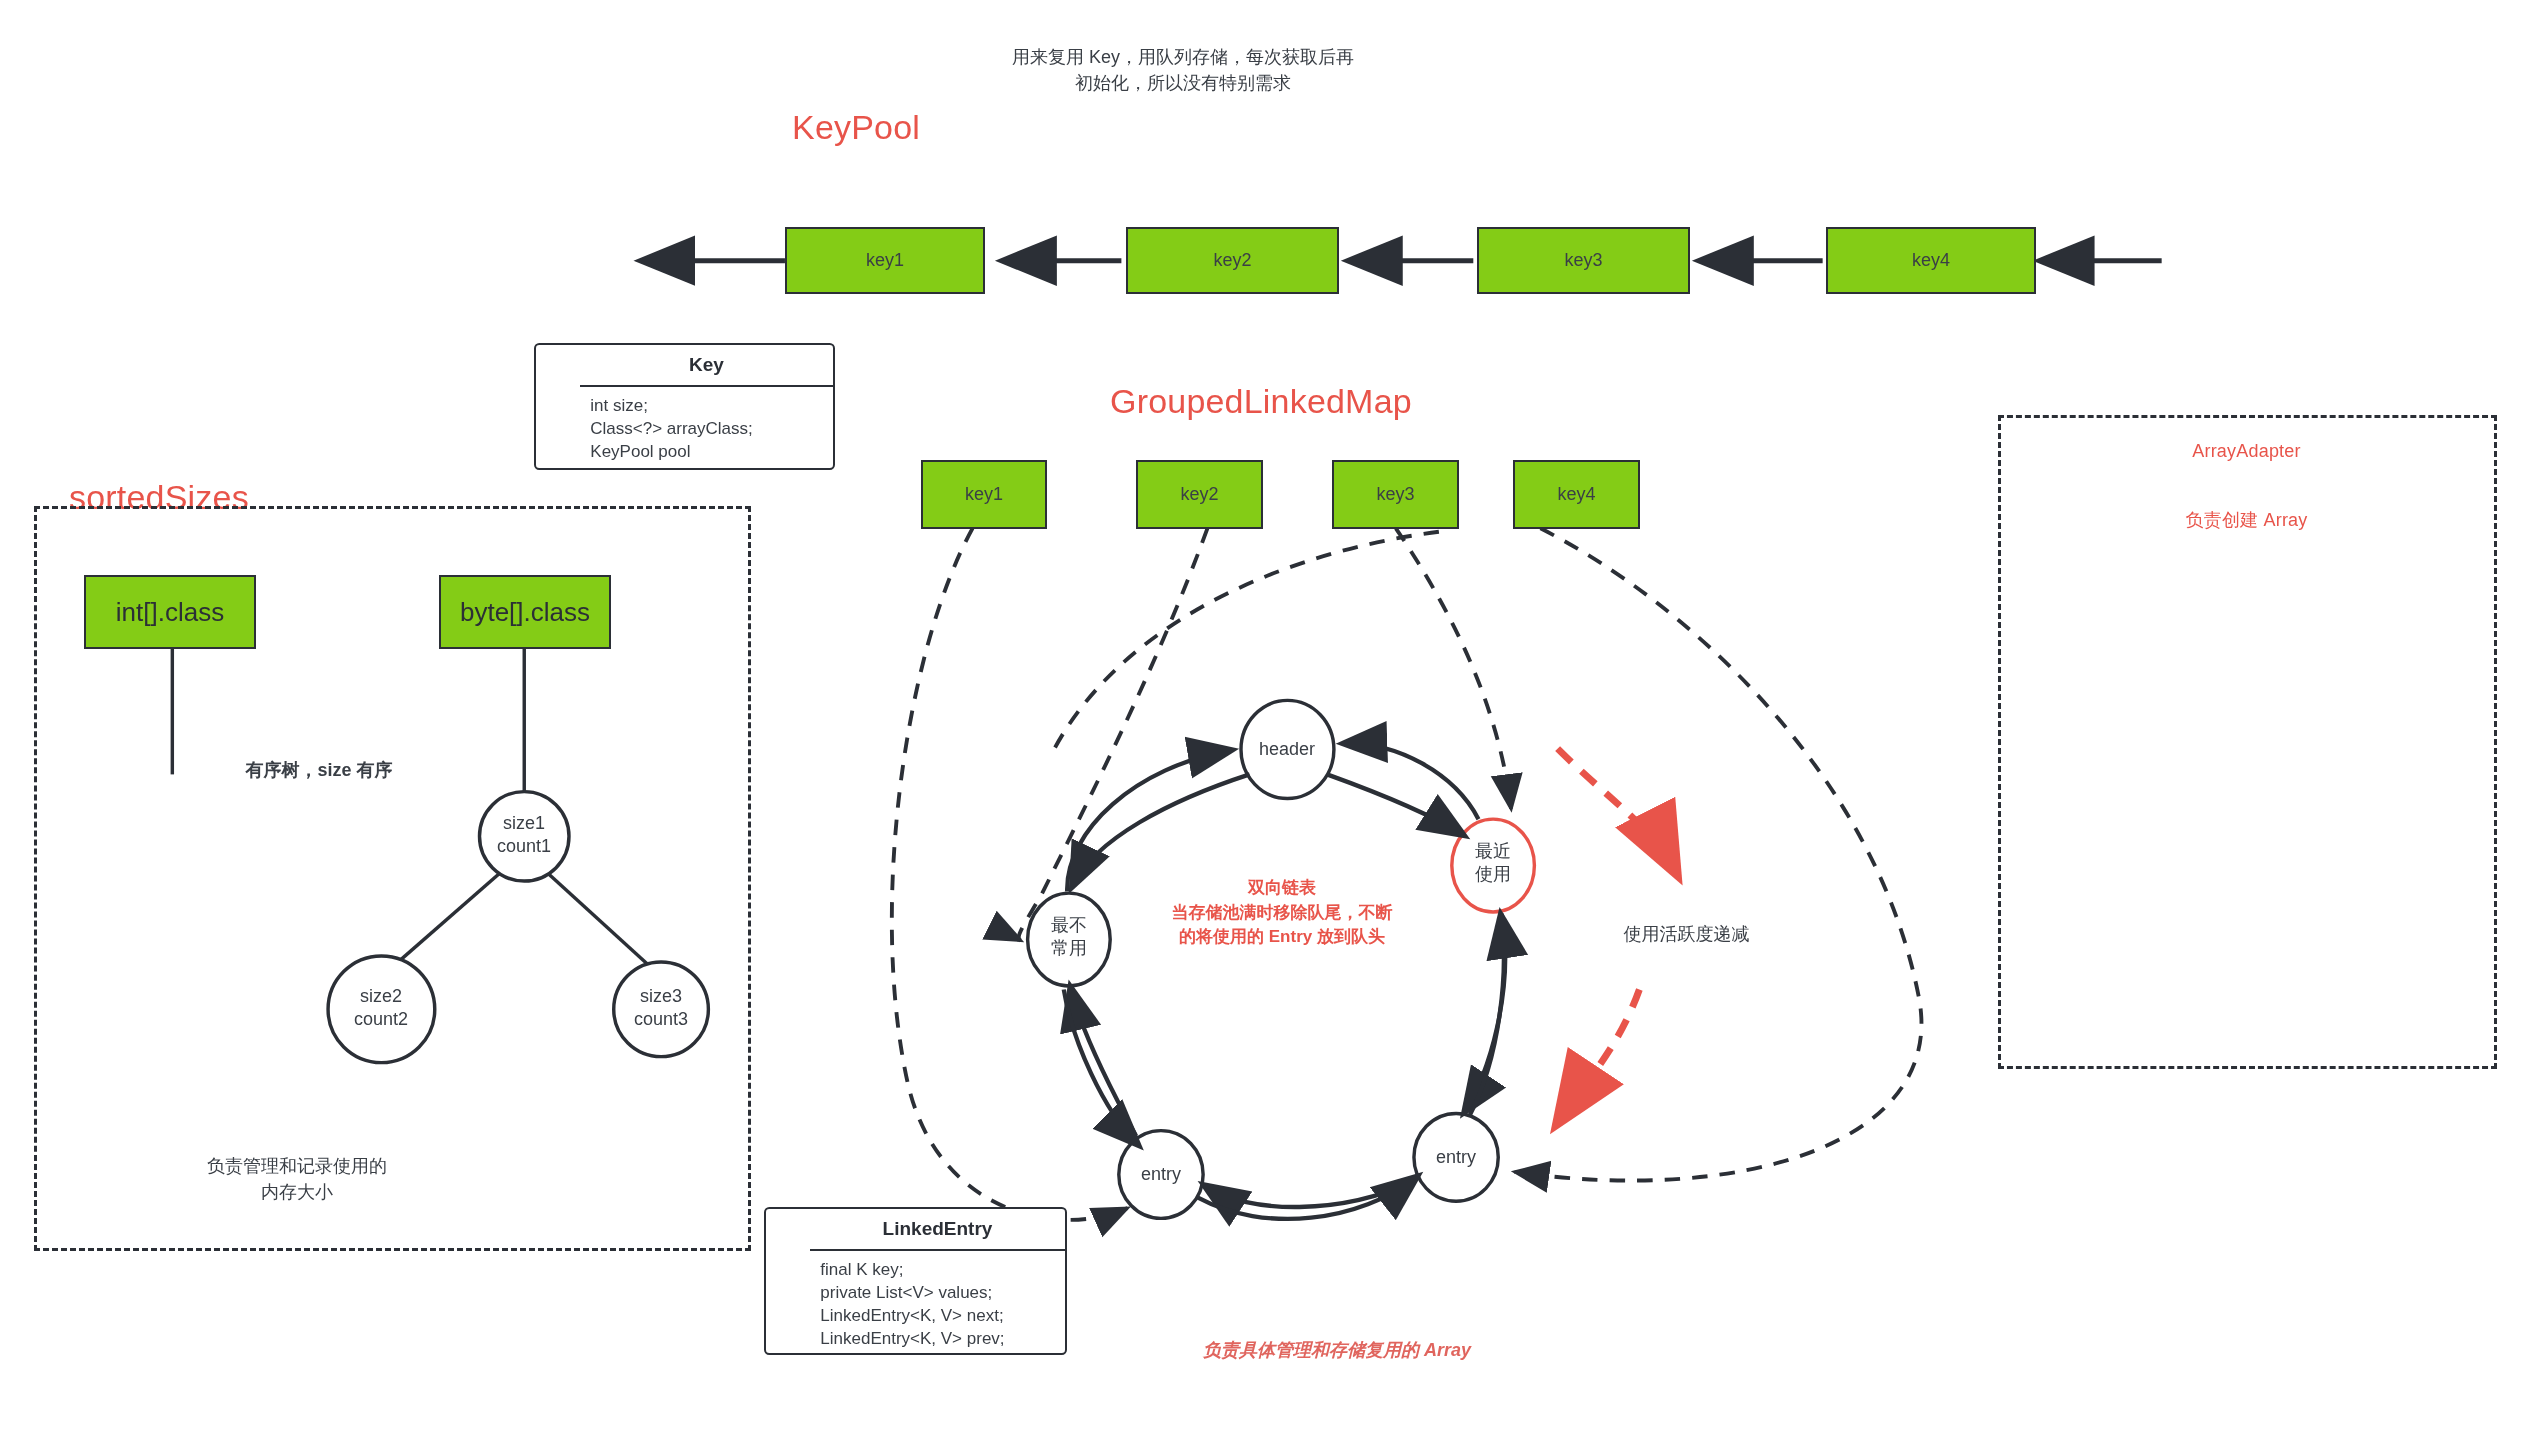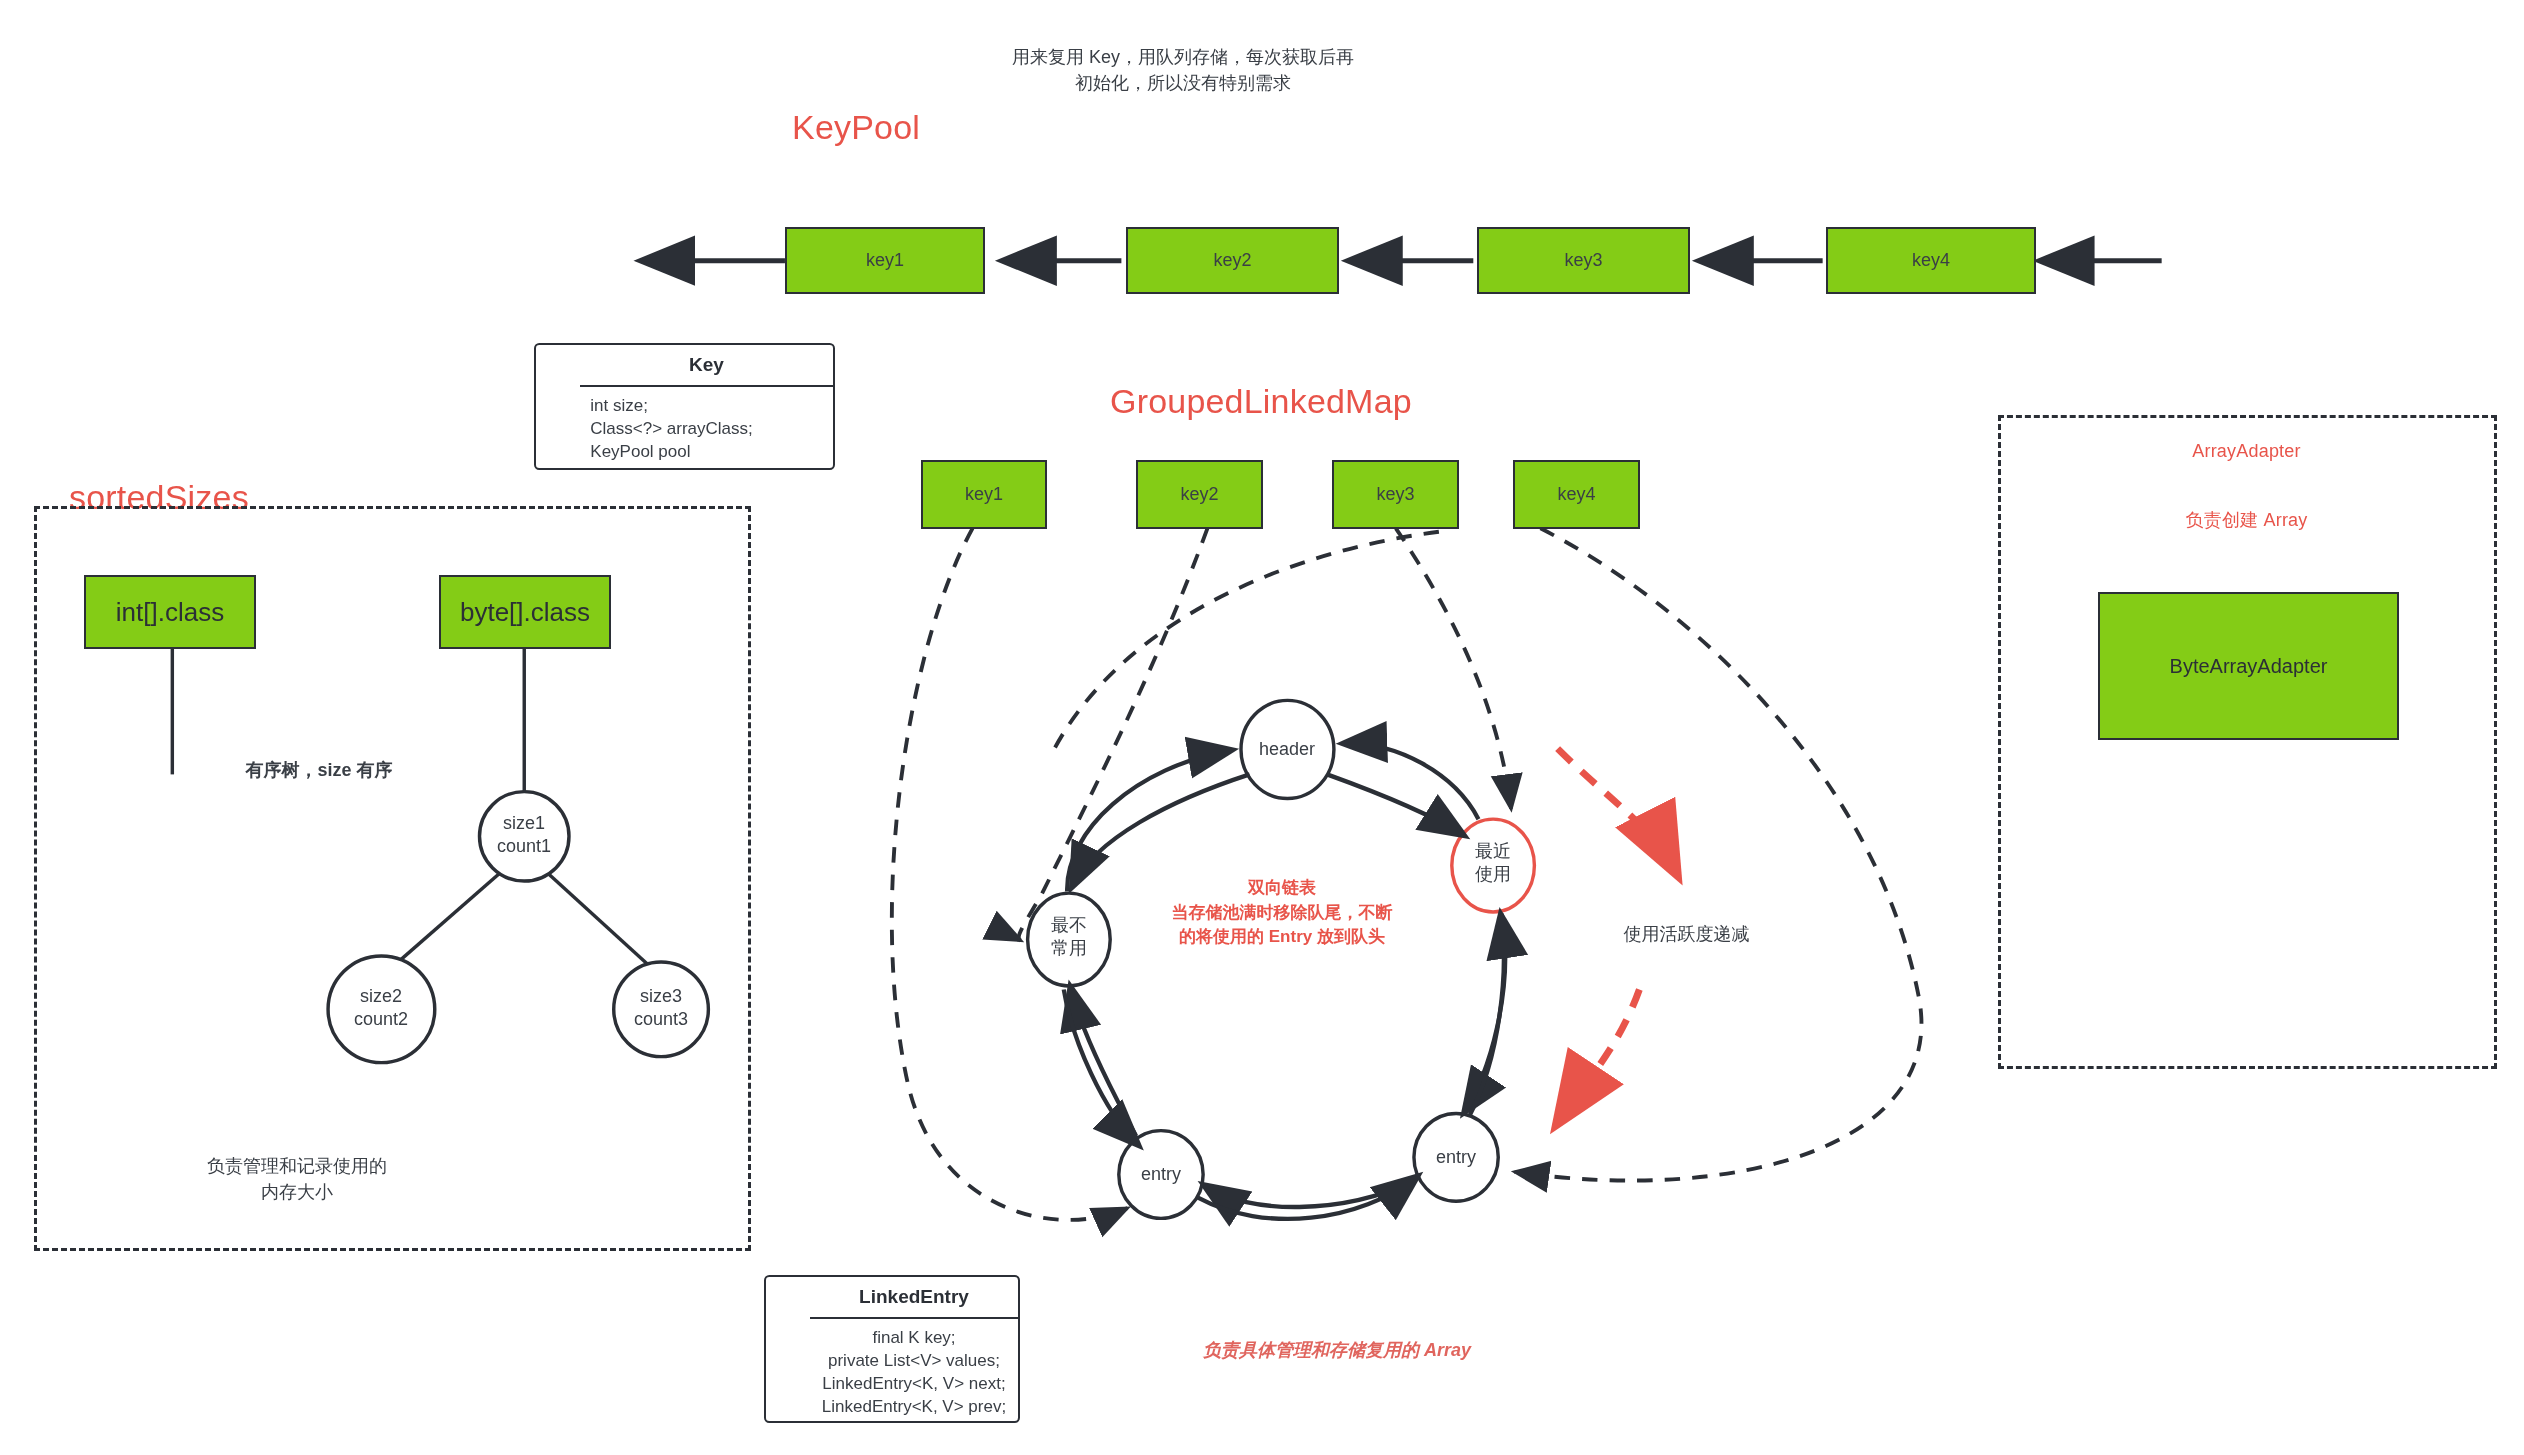--- a/index.html
+++ b/index.html
@@ -203,33 +203,30 @@
 常用</div>
   <div class="node-lbl" style="left: 1101px; top: 1163px; width: 120px; white-space: pre-line;">entry</div>
   <div class="node-lbl" style="left: 1396px; top: 1146px; width: 120px; white-space: pre-line;">entry</div>
 
   <div class="lbl red-note" style="left: 1153px; top: 876px; width: 258px; white-space: pre-line;">双向链表
 当存储池满时移除队尾，不断
 的将使用的 Entry 放到队头</div>
 
   <div class="plain-note" style="left: 1583px; top: 921px; width: 207px; white-space: pre-line;">使用活跃度递减</div>
 
-  <div class="card" style="left:764px;top:1275px;width:256px;height:148px;text-align:center;">
+  <div class="card" style="left:764px;top:1207px;width:303px;height:148px;">
     <div class="hd">LinkedEntry</div>
     <div class="bd">final K key;
 private List&lt;V&gt; values;
 LinkedEntry&lt;K, V&gt; next;
 LinkedEntry&lt;K, V&gt; prev;</div>
   </div>
   <div class="lbl red-italic" style="left:1203px;top:1338px;">负责具体管理和存储复用的 Array</div>
 
   <div class="lbl red-title small" style="left:2100px;top:394px;width:293px;">
     <div>ArrayAdapter</div>
     <div>负责创建 Array</div>
   </div>
   <div class="group" style="left:1998px;top:415px;width:499px;height:654px;"></div>
 
-  <div class="box adapter center" style="left:2098px;top:592px;width:301px;height:148px;">
-    <span class="t">ByteArrayAdapter</span>
-  </div>
 
 </div>
 
 
 </body></html>

